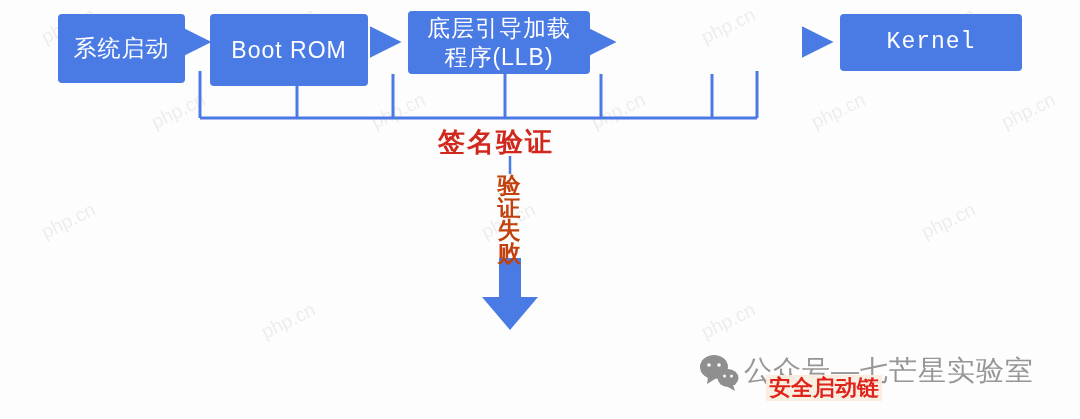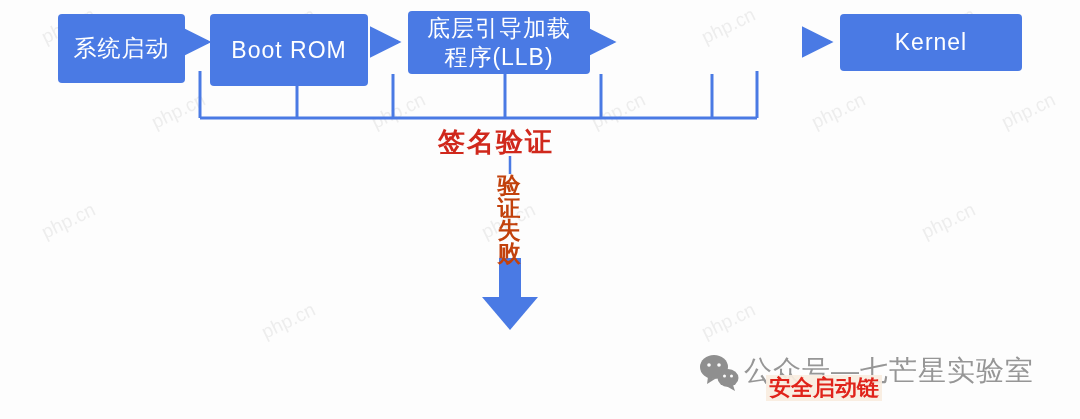--- a/index.html
+++ b/index.html
@@ -20,21 +20,21 @@
     text-align:center;
     font-size:23px;
     line-height:1.25;
     white-space:pre-line;
     letter-spacing:1px;
   }
   #box-start  {left:58px;  top:14px; width:127px; height:69px;}
   #box-bootrom{left:210px; top:14px; width:158px; height:72px;}
   #box-llb    {left:408px; top:11px; width:182px; height:63px;}
   #box-iboot  {left:623px; top:11px; width:181px; height:63px;}
-  #box-kernel {left:840px; top:14px; width:182px; height:57px;}
+  #box-kernel {left:840px; top:14px; width:182px; height:57px;font-family:Liberation Mono, monospace;}
   #box-recovery{left:400px; top:337px; width:231px; height:57px; white-space:nowrap;}
 
   
   #connector-svg{position:absolute;left:0;top:0;width:1080px;height:419px;pointer-events:none;}
 
   
   #signature-label{
     position:absolute;left:438px;top:124px;
     color:#d0281c;font-size:27px;font-weight:bold;letter-spacing:2px;
   }

